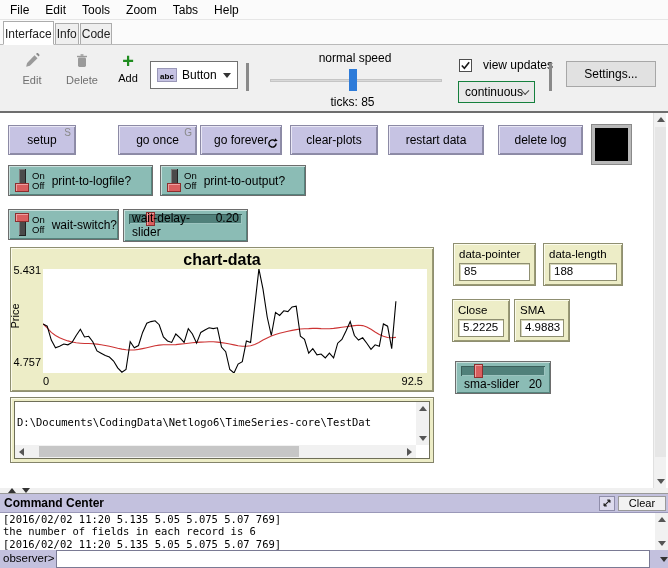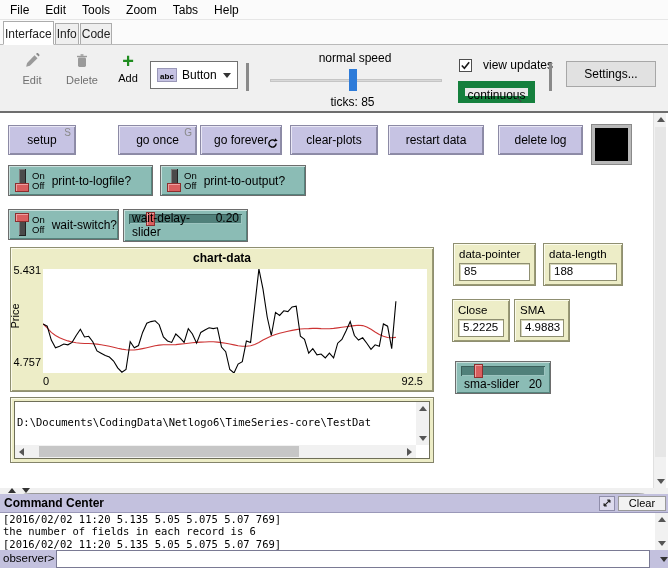--- a/index.html
+++ b/index.html
@@ -25,21 +25,21 @@
   .widget-dd { position:absolute; left:150px; top:16px; width:88px; height:28px; background:#fff; border:1px solid #707070; display:flex; align-items:center; padding:12px 6px; gap:5px; }
   .abc-chip { width:20px; height:14px; background:#c6c3e3; font-size:8px; font-weight:bold; display:flex; align-items:flex-end; justify-content:center; border:1px solid #9a98b8; }
   .dd-arrow { width:0; height:0; border-left:4px solid transparent; border-right:4px solid transparent; border-top:5px solid #333; margin-left:auto; }
   .tb-sep { position:absolute; top:18px; width:3px; height:28px; background:#8a8a8a; }
   .speed-label { position:absolute; left:300px; top:6px; width:110px; text-align:center; font-size:12px; }
   .speed-track { position:absolute; left:270px; top:34px; width:172px; height:3px; background:#d9d9d9; border:1px solid #c5c5c5; }
   .speed-thumb { position:absolute; left:349px; top:24px; width:8px; height:22px; background:#2d7bd9; }
   .ticks-label { position:absolute; left:300px; top:50px; width:105px; text-align:center; font-size:12px; }
   .view-updates { position:absolute; left:459px; top:13px; display:flex; align-items:center; gap:11px; font-size:12px; }
   .checkbox { width:13px; height:13px; background:#fff; border:1px solid #4f4f4f; display:flex; align-items:center; justify-content:center; }
-  .combo { position:absolute; left:458px; top:36px; width:77px; height:22px; background:#e9e9e9; border:7px solid #15803d; display:flex; align-items:center; padding:0 6px; font-size:12px;flex-direction:column; }
+  .combo { position:absolute; left:458px; top:36px; width:77px; height:22px; background:#e9e9e9; border:1px solid #15803d; display:flex; align-items:center; padding:0 6px; font-size:12px; }
   .chev { width:6px; height:6px; border-right:1.5px solid #444; border-bottom:1.5px solid #444; transform:rotate(45deg); margin-left:auto; margin-top:-3px; }
   .settings-btn { position:absolute; left:566px; top:16px; width:90px; height:26px; background:#e1e1e1; border:1px solid #a7a7a7; font-size:12px; display:flex; align-items:center; justify-content:center; }
 
   
   .canvas { position:relative; height:375px; background:#ffffff; }
 
   .nl-btn { position:absolute; height:30px; background:#c6c3e3; border:1px solid #8c8aa5;
             box-shadow:inset 1px 1px 0 #e9e7f5, inset -1px -1px 0 #8e8ca8;
             display:flex; align-items:center; justify-content:center; font-size:12px; }
   .nl-btn .key { position:absolute; top:1px; right:4px; font-size:10px; color:#8a8a8a; }
@@ -61,21 +61,21 @@
   .slider-track { position:absolute; left:5px; right:5px; top:4px; height:10px; background:#50807a; box-shadow:inset 1px 1px 0 #3a5f5a, inset -1px -1px 0 #9cc4bf; }
   .slider-handle { position:absolute; top:-2px; width:9px; height:14px; background:#d85f5f; border:1px solid #8c2f2f; box-shadow:inset 1px 1px 0 #eda0a0; }
   .slider-caption { position:absolute; left:8px; right:8px; bottom:2px; display:flex; justify-content:space-between; }
 
   .nl-monitor { position:absolute; background:#ededc7; border:1px solid #8f8f71;
                 box-shadow:inset 1px 1px 0 #fbfbeb, inset -1px -1px 0 #9a9a74; padding:4px 5px; font-size:11.5px; }
   .nl-monitor .mval { margin-top:3px; background:#fff; border:1px solid #8f8f71; box-shadow:inset 1px 1px 0 #d7d7bb; padding:1px 4px; height:18px; font-size:11.5px; }
 
   .nl-plot { position:absolute; left:10px; top:134px; width:424px; height:145px; background:#ededc7;
              border:1px solid #8f8f71; box-shadow:inset 1px 1px 0 #fbfbeb, inset -1px -1px 0 #9a9a74; }
-  .plot-title { position:absolute; top:3px; left:0; right:0; text-align:center; font-weight:bold; font-size:12px; }
+  .plot-title { position:absolute; top:3px; left:0; right:0; text-align:center; font-weight:bold; font-size:16px; }
   .plot-area { position:absolute; left:32px; top:21px; width:384px; height:104px; background:#ffffff; }
   .plot-area svg { display:block; width:100%; height:100%; }
   .plot-ymax { position:absolute; left:2px; top:16px; width:28px; text-align:right; font-size:11px; }
   .plot-ymin { position:absolute; left:2px; top:108px; width:28px; text-align:right; font-size:11px; }
   .plot-ylabel { position:absolute; left:-9px; top:62px; font-size:11px; transform:rotate(-90deg); }
   .plot-xmin { position:absolute; left:32px; top:127px; font-size:11px; }
   .plot-xmax { position:absolute; right:10px; top:127px; font-size:11px; }
 
   .nl-output { position:absolute; left:10px; top:284px; width:424px; height:66px; background:#ededc7; border:1px solid #84846a; padding:3px; box-shadow:inset 1px 1px 0 #fbfbeb; }
   .out-inner { position:relative; width:100%; height:100%; background:#fff; border:1px solid #6f6f58; overflow:hidden; }
@@ -93,21 +93,21 @@
   .canvas-scroll { position:absolute; right:2px; top:0; width:13px; height:375px; background:#f1f1f1; border-left:1px solid #e0e0e0; }
   .canvas-scroll .thumb { position:absolute; left:1px; top:14px; width:11px; height:330px; background:#e6e6e6; }
 
   
   .sash { position:relative; height:5px; background:#f0f0f0; }
   .sash .tri-up, .sash .tri-down { position:absolute; top:0; }
   .sash .tri-up { left:8px; border-bottom-color:#333; }
   .sash .tri-down { left:22px; border-top-color:#333; }
 
   
-  .cc { position:relative; height:75px; border-top:1px solid #9a9a9a;border-radius:31px; }
+  .cc { position:relative; height:75px; border-top:1px solid #9a9a9a; }
   .cc-header { height:19px; background:#c3c1de; display:flex; align-items:center; padding:0 2px 0 4px; border-bottom:1px solid #9a98b8; }
   .cc-title { font-weight:bold; font-size:12px; flex:1; }
   .cc-expand { width:16px; height:15px; background:#dddbee; border:1px solid #8f8daa; display:flex; align-items:center; justify-content:center; margin-right:3px; }
   .cc-clear { width:48px; height:15px; background:#f2f2f2; border:1px solid #9a9a9a; font-size:11px; display:flex; align-items:center; justify-content:center; }
   .cc-out { position:relative; height:37px; background:#fff; overflow:hidden; }
   .cc-out-text { position:absolute; left:3px; top:0; right:16px; font-family:"DejaVu Sans Mono", monospace; font-size:10.5px; line-height:12.3px; white-space:pre; }
   .cc-prompt { height:18px; display:flex; background:#c3c1de; align-items:stretch; }
   .cc-prompt .plabel { padding:2px 2px 0 3px; font-size:11.5px; background:#c3c1de; }
   .cc-input { flex:1; border:1px solid #7a7a94; background:#fff; font-size:11.5px; padding:0 3px; outline:none; }
   .cc-dd { width:18px; display:flex; align-items:center; justify-content:center; background:#c3c1de; }

